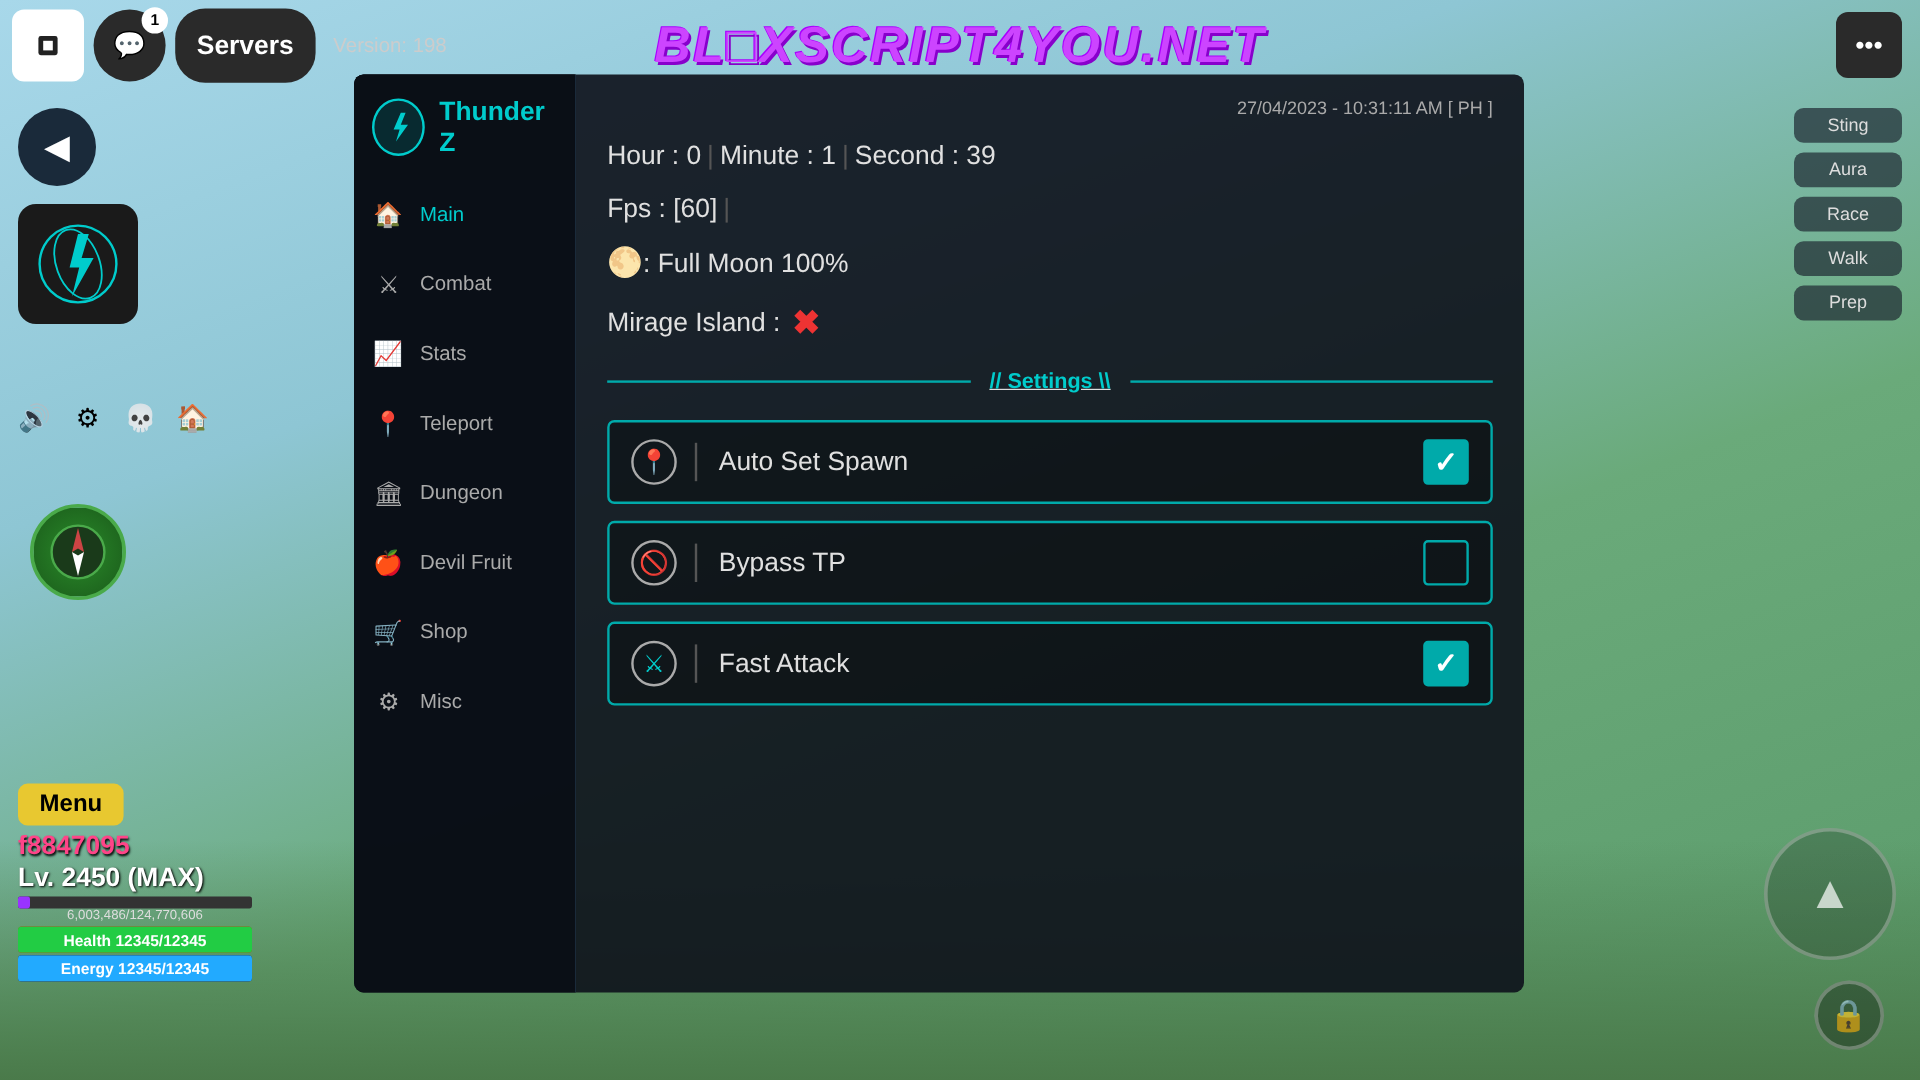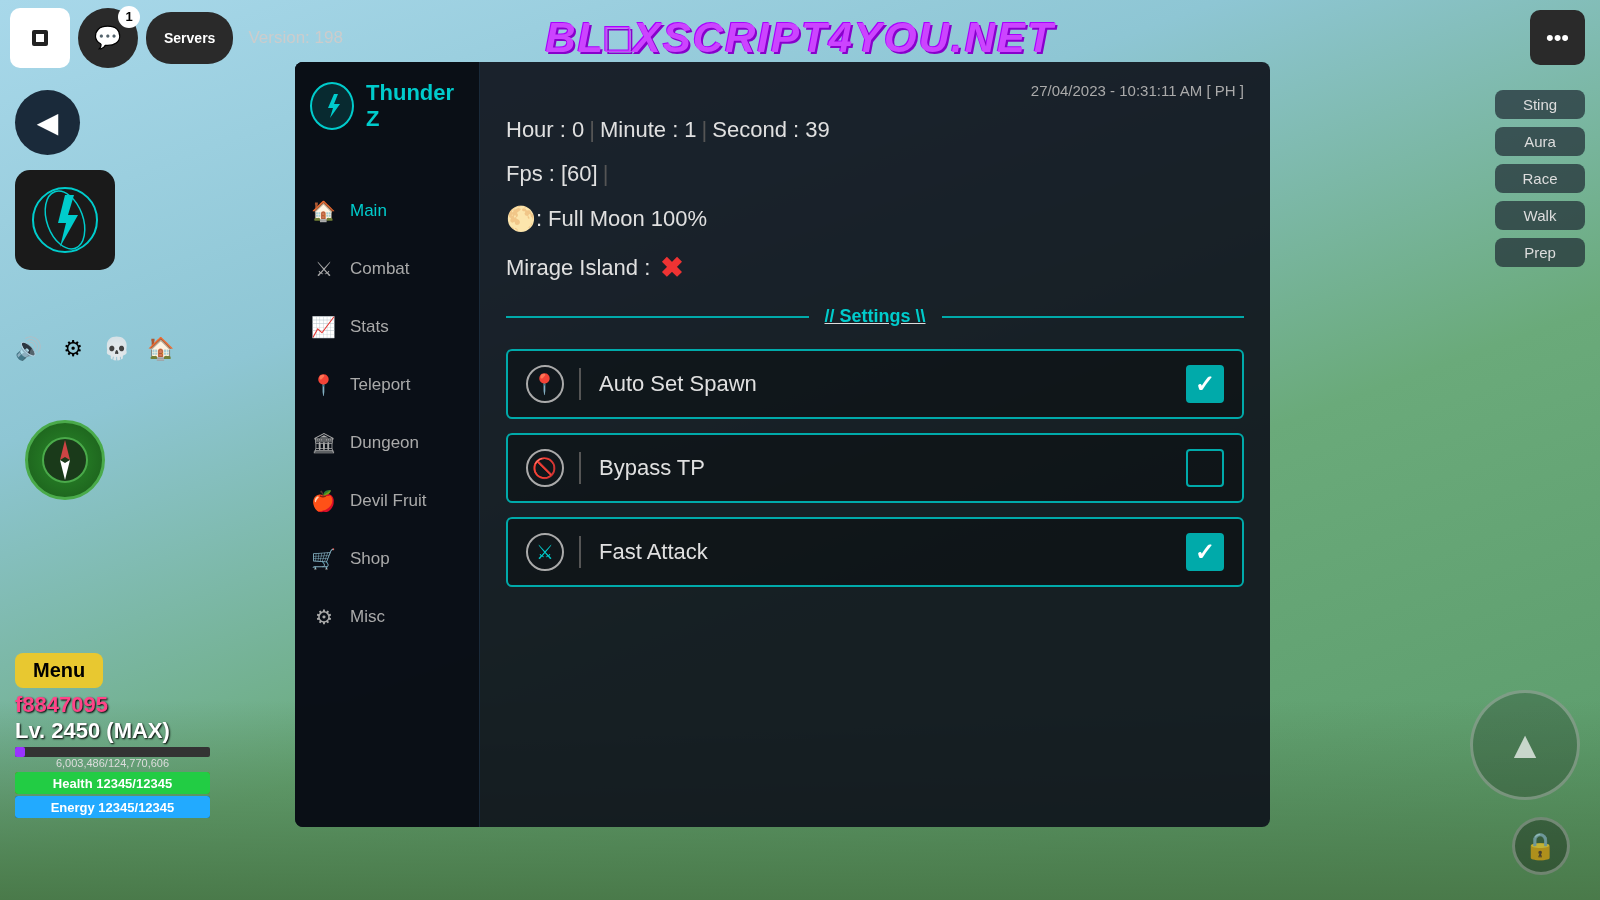--- a/index.html
+++ b/index.html
@@ -69,21 +69,21 @@
       font-size: 13px;
       font-weight: bold;
       color: #000;
     }
 
     .servers-btn {
       background: #2a2a2a;
       border-radius: 25px;
       padding: 18px 18px;
       color: #fff;
-      font-size: 14px;
+      font-size: 22px;
       font-weight: bold;
       margin-right: 15px;
       cursor: pointer;
     }
 
     .version-text {
       color: #ccc;
       font-size: 17px;
     }
 
@@ -322,21 +322,20 @@
 
     
     .sidebar-nav {
       width: 185px;
       background: rgba(10, 15, 22, 0.95);
       border-right: 1px solid #1a2a3a;
       border-radius: 8px 0 0 8px;
       padding-top: 0;
       display: flex;
       flex-direction: column;
-      gap: 32px;
     }
 
     .panel-header {
       display: flex;
       align-items: center;
       padding: 18px 15px;
       gap: 12px;
       background: rgba(10,15,22,0.98);
       border-radius: 8px 0 0 0;
     }

